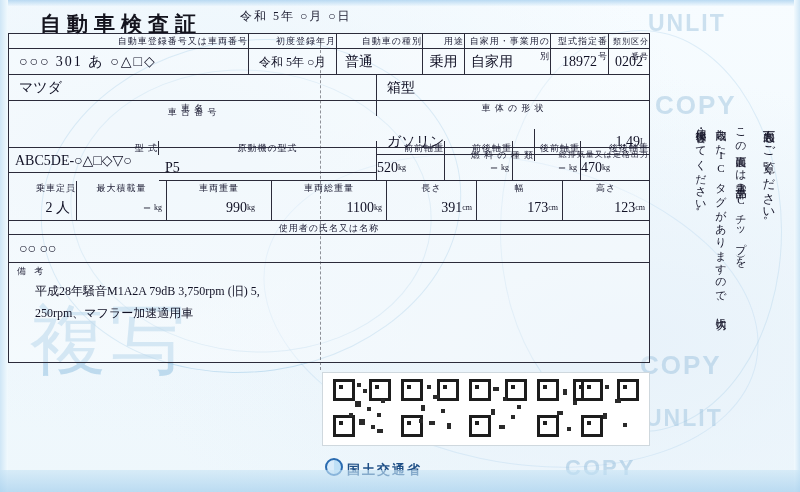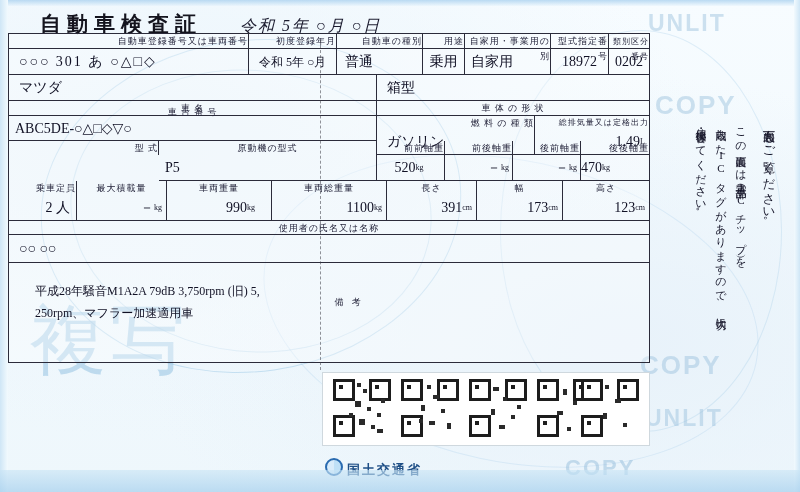--- a/index.html
+++ b/index.html
@@ -40,30 +40,30 @@
     font-family:"DejaVu Serif",serif;letter-spacing:4px;
     pointer-events:none;user-select:none;
   }
 
   
   .title{
     position:absolute;left:40px;top:10px;
     font-size:21px;letter-spacing:6px;font-weight:bold;color:#14141e;
   }
   .title-reiwa{
-    position:absolute;left:240px;top:16px;font-size:16px;letter-spacing:2px;font-style:italic;
+    position:absolute;left:240px;top:8px;font-size:12px;letter-spacing:2px;
   }
 
   
   .frame{
     position:absolute;left:8px;top:33px;width:640px;height:328px;
     border:1.2px solid #2b2b3a;background:rgba(255,255,255,.35);
   }
   .cell{position:absolute;box-sizing:border-box;}
-  .bt{border-top:1px solid #2b2b3a;}
+  .bt{border-top:1px solid #2b2b3a;margin-top:32px;}
   .bb{border-bottom:1px solid #2b2b3a;}
   .br{border-right:1px solid #2b2b3a;}
   .lbl{
     font-size:9px;letter-spacing:1px;text-align:right;color:#23233a;
     font-family:"Liberation Serif",serif;
   }
   .val{font-size:14px;color:#111125;}
   .valsm{font-size:12px;}
   .unit{font-size:8px;vertical-align:bottom;}
 
@@ -164,21 +164,21 @@
     <div class="cell val bb" style="left:526px;top:95px;width:114px;height:26px;line-height:26px;text-align:right;padding-right:4px;">
       <span>1.49</span><span class="unit">L</span>
     </div>
 
     <div class="cell lbl br" style="left:0;top:107px;width:150px;height:14px;line-height:14px;">型      式</div>
 
     <div class="cell lbl br" style="left:150px;top:107px;width:218px;height:14px;line-height:14px;text-align:center;">原動機の型式</div>
     <div class="cell val bb br" style="left:150px;top:121px;width:218px;height:26px;line-height:26px;padding-left:6px;">P5</div>
 
     <div class="cell lbl br" style="left:368px;top:107px;width:68px;height:14px;line-height:14px;">前前軸重</div>
-    <div class="cell val bb br" style="left:368px;top:121px;width:68px;height:26px;line-height:26px;text-align:center;padding-right:3px;">
+    <div class="cell val bb br" style="left:368px;top:121px;width:68px;height:26px;line-height:26px;text-align:left;padding-right:3px;">
       <span>520</span><span class="unit">kg</span>
     </div>
 
     <div class="cell lbl br" style="left:436px;top:107px;width:68px;height:14px;line-height:14px;">前後軸重</div>
     <div class="cell val bb br" style="left:436px;top:121px;width:68px;height:26px;line-height:26px;text-align:right;padding-right:3px;">
       <span>－</span><span class="unit">kg</span>
     </div>
 
     <div class="cell lbl br" style="left:504px;top:107px;width:68px;height:14px;line-height:14px;">後前軸重</div>
     <div class="cell val bb br" style="left:504px;top:121px;width:68px;height:26px;line-height:26px;text-align:right;padding-right:3px;">
@@ -219,21 +219,21 @@
     </div>
 
     <div class="cell lbl" style="left:554px;top:147px;width:86px;height:14px;line-height:14px;text-align:center;">高さ</div>
     <div class="cell val bb" style="left:554px;top:161px;width:86px;height:26px;line-height:26px;text-align:right;padding-right:4px;">
       <span>123</span><span class="unit">cm</span>
     </div>
 
     <div class="cell lbl bb" style="left:0;top:187px;width:640px;height:14px;line-height:14px;text-align:center;">使用者の氏名又は名称</div>
     <div class="cell val bb" style="left:0;top:201px;width:640px;height:28px;line-height:28px;padding-left:10px;">○○ ○○</div>
 
-    <div class="cell lbl" style="left:16px;top:229px;width:640px;height:16px;line-height:16px;text-align:center;padding-left:8px;letter-spacing:3px;margin-top:31px;">備      考</div>
+    <div class="cell lbl" style="left:0;top:229px;width:640px;height:16px;line-height:16px;text-align:left;padding-left:8px;letter-spacing:3px;">備      考</div>
     <div class="cell val valsm" style="left:26px;top:247px;width:600px;height:20px;line-height:20px;">平成28年騒音M1A2A 79dB 3,750rpm  (旧) 5,</div>
     <div class="cell val valsm" style="left:26px;top:269px;width:600px;height:20px;line-height:20px;">250rpm、マフラー加速適用車</div>
   </div>
 
   <div class="perf"></div>
 
   <div class="vnote big" style="right:22px;top:120px;">裏面もご覧ください。</div>
   <div class="vnote" style="right:52px;top:120px;">この裏面には電子部品（ICチップ）を</div>
   <div class="vnote" style="right:72px;top:120px;">内蔵したICタグがありますので、大切に</div>
   <div class="vnote" style="right:92px;top:120px;">使用・保管してください。</div>

